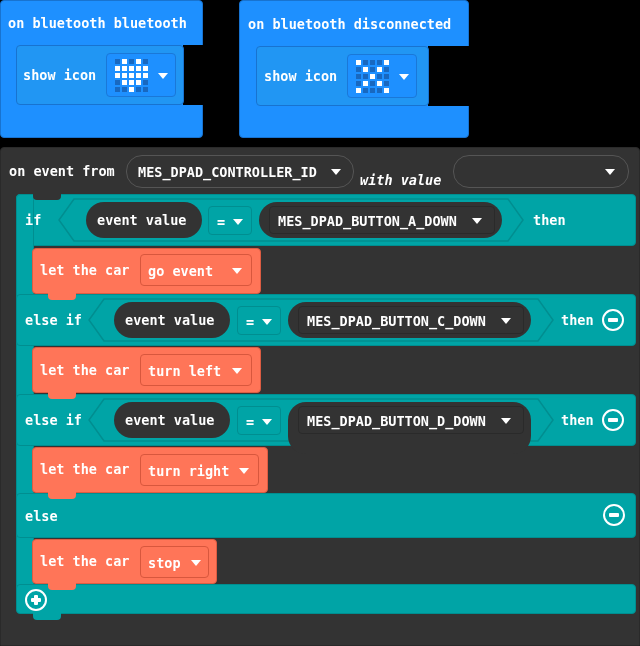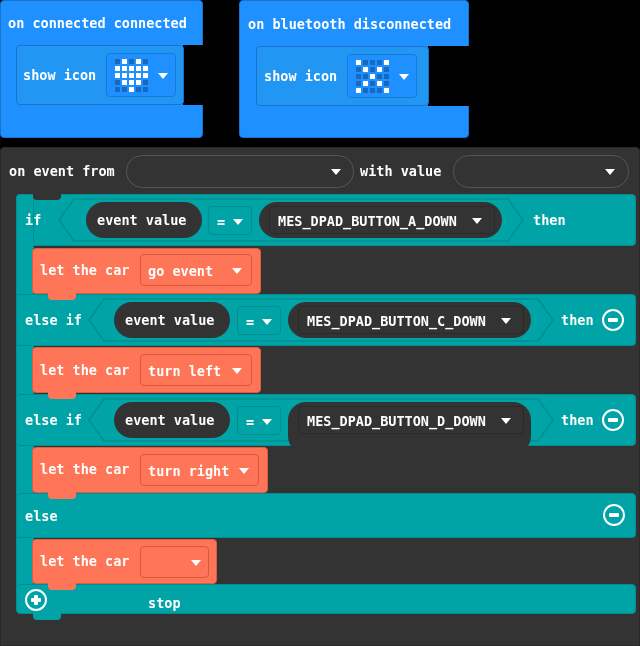--- a/index.html
+++ b/index.html
@@ -30,21 +30,21 @@
   .circ-btn .h { position: absolute; left: 4px; top: 7px; width: 10px; height: 4px; background: #fff; border-radius: 1px; }
   .circ-btn .v { position: absolute; left: 7px; top: 4px; width: 4px; height: 10px; background: #fff; border-radius: 1px; }
 </style>
 </head>
 <body>
 
 <div>
   <div class="bt-block" style="left:0;top:0;width:203px;height:138px;"></div>
 
   <div class="abs" style="left:183px;top:45px;width:22px;height:60px;background:#000;"></div>
-  <div class="txt" style="left:8px;top:15px;">on connected connected</div>
+  <div class="txt" style="left:8px;top:15px;">on bluetooth bluetooth</div>
   <div>
     <div class="bt-inner" style="left:16px;top:45px;width:168px;height:60px;background:#2196f3;"></div>
     <div class="txt" style="left:23px;top:67px;">show icon</div>
     <div class="led-dd" style="left:106px;top:53px;width:70px;height:44px;">
       <div class="led-grid" id="led-connected" style="left:8px;top:5px;">
           <div class="led"></div>
           <div class="led on"></div>
           <div class="led"></div>
           <div class="led on"></div>
           <div class="led"></div>
@@ -111,23 +111,24 @@
         </div>
       <div class="caret" style="left:51px;top:19px;"></div>
     </div>
   </div>
 </div>
 
 <div>
   <div class="evt" style="left:0;top:147px;width:640px;height:499px;border-radius:4px 4px 0 0;"></div>
   <div class="txt" style="left:9px;top:163px;">on event from</div>
   <div class="pill-dark" style="left:126px;top:155px;width:228px;height:33px;">
+    <span class="txt" style="left:11px;top:8px;">MES_DPAD_CONTROLLER_ID</span>
     <span class="caret" style="left:204px;top:13px;"></span>
   </div>
-  <div class="txt" style="left:360px;top:163px;">with value</div>
+  <div class="txt" style="left:360px;top:172px;font-style:italic;">with value</div>
   <div class="pill-dark" style="left:453px;top:155px;width:176px;height:33px;">
     <span class="caret" style="left:151px;top:13px;"></span>
   </div>
 
   <div>
 
     <div class="teal" style="left:16px;top:194px;width:620px;height:52px;"></div>
     <div class="teal" style="left:16px;top:194px;width:18px;height:418px;border-radius:4px 0 0 4px;"></div>
     <div class="teal" style="left:16px;top:294px;width:620px;height:52px;"></div>
     <div class="teal" style="left:16px;top:394px;width:620px;height:52px;"></div>
@@ -243,21 +244,21 @@
       <div class="circ-btn" style="left:603px;top:504px;">
           <div class="h"></div>
         </div>
     </div>
 
     <div>
       <div class="orange" style="left:32px;top:539px;width:185px;height:45px;"></div>
       <div class="abs" style="left:48px;top:582px;width:28px;height:8px;background:#ff7558;border-radius:0 0 4px 4px;"></div>
       <div class="txt" style="left:40px;top:553px;">let the car</div>
       <div class="orange-dd" style="left:140px;top:546px;width:69px;height:32px;">
-        <span class="txt" style="left:7px;top:8px;margin-top:40px;">stop</span>
+        <span class="txt" style="left:7px;top:8px;">stop</span>
         <span class="caret" style="left:50px;top:13px;"></span>
       </div>
     </div>
 
     <div class="circ-btn" style="left:25px;top:589px;">
         <div class="h"></div>
         <div class="v"></div>
       </div>
   </div>
 </div>

